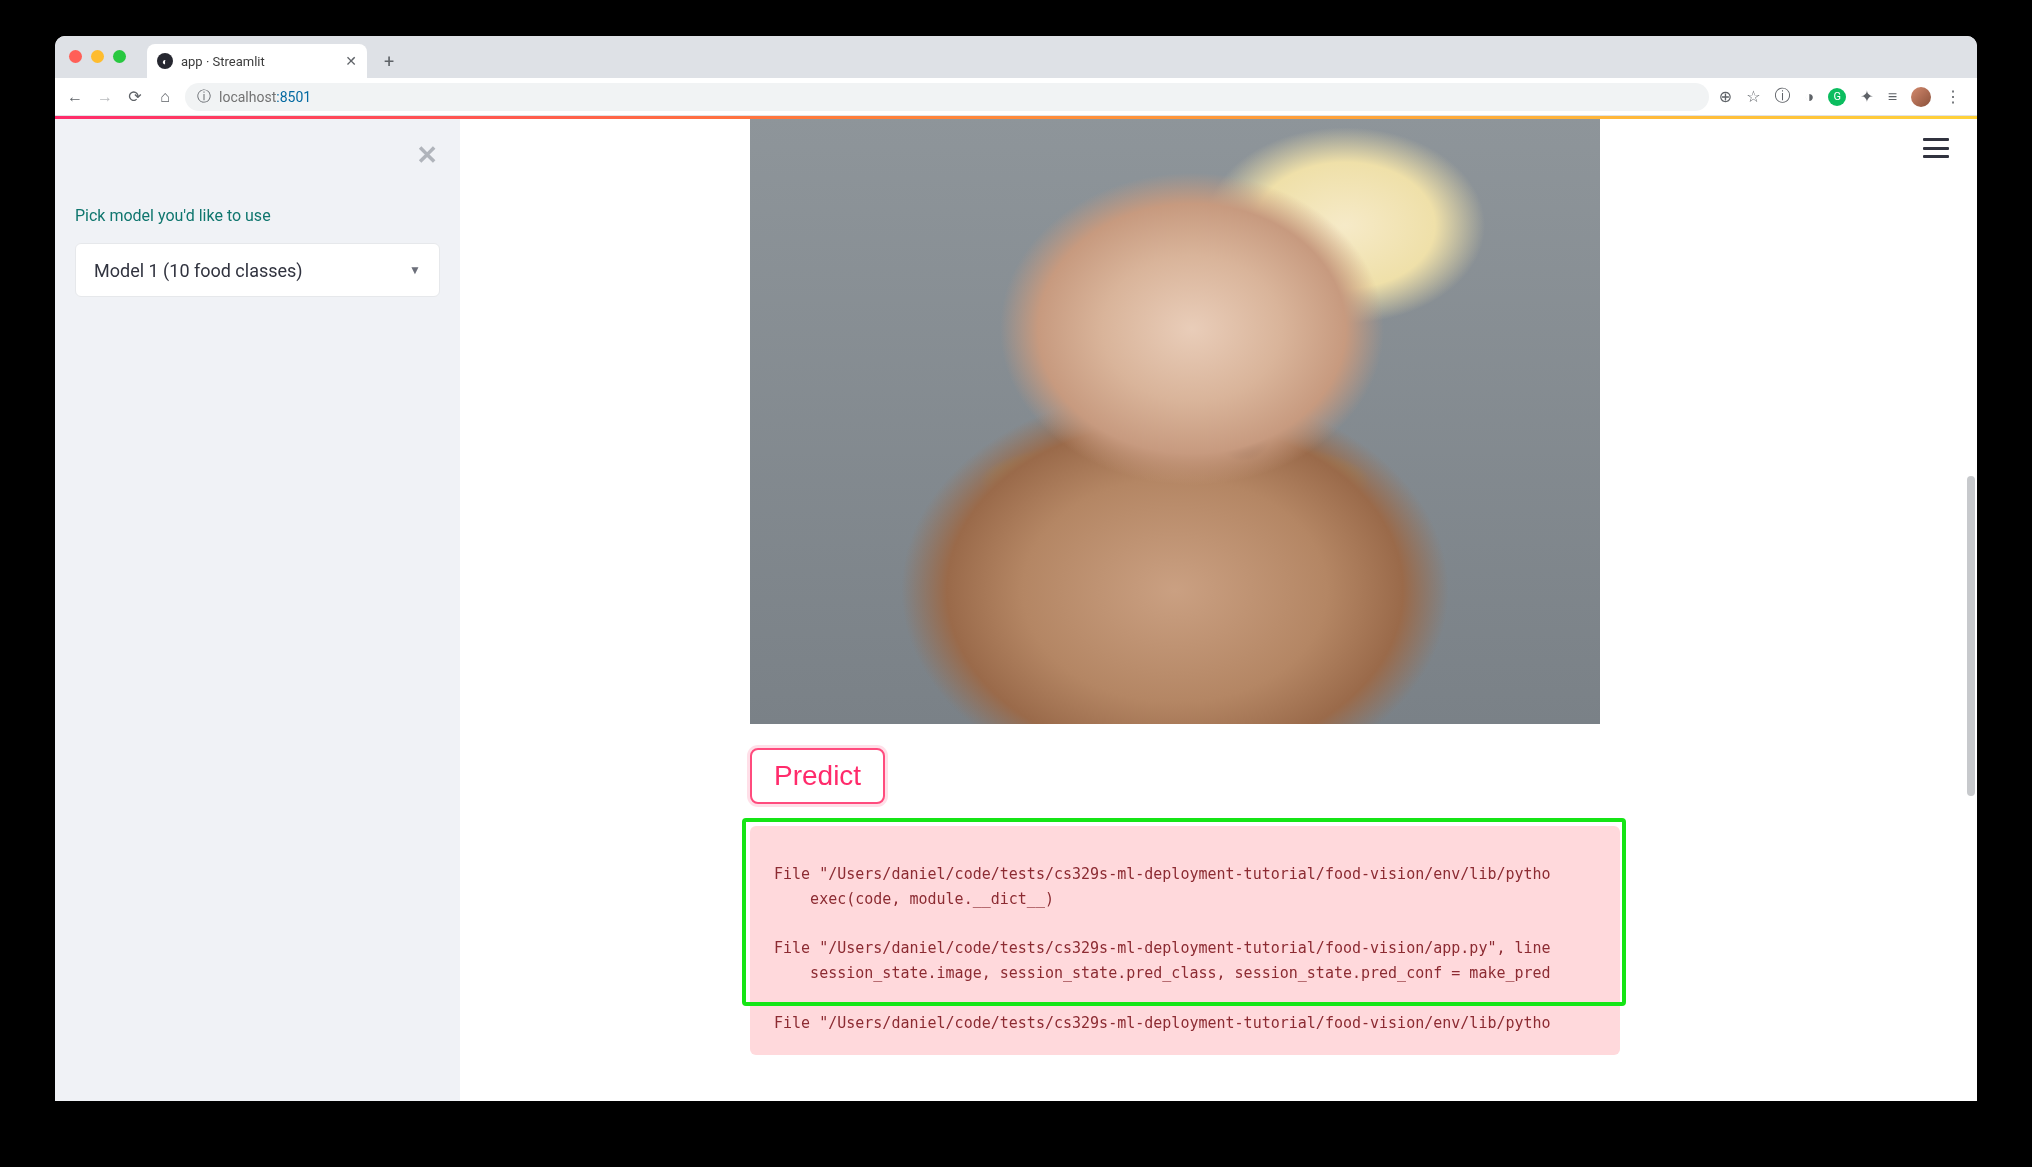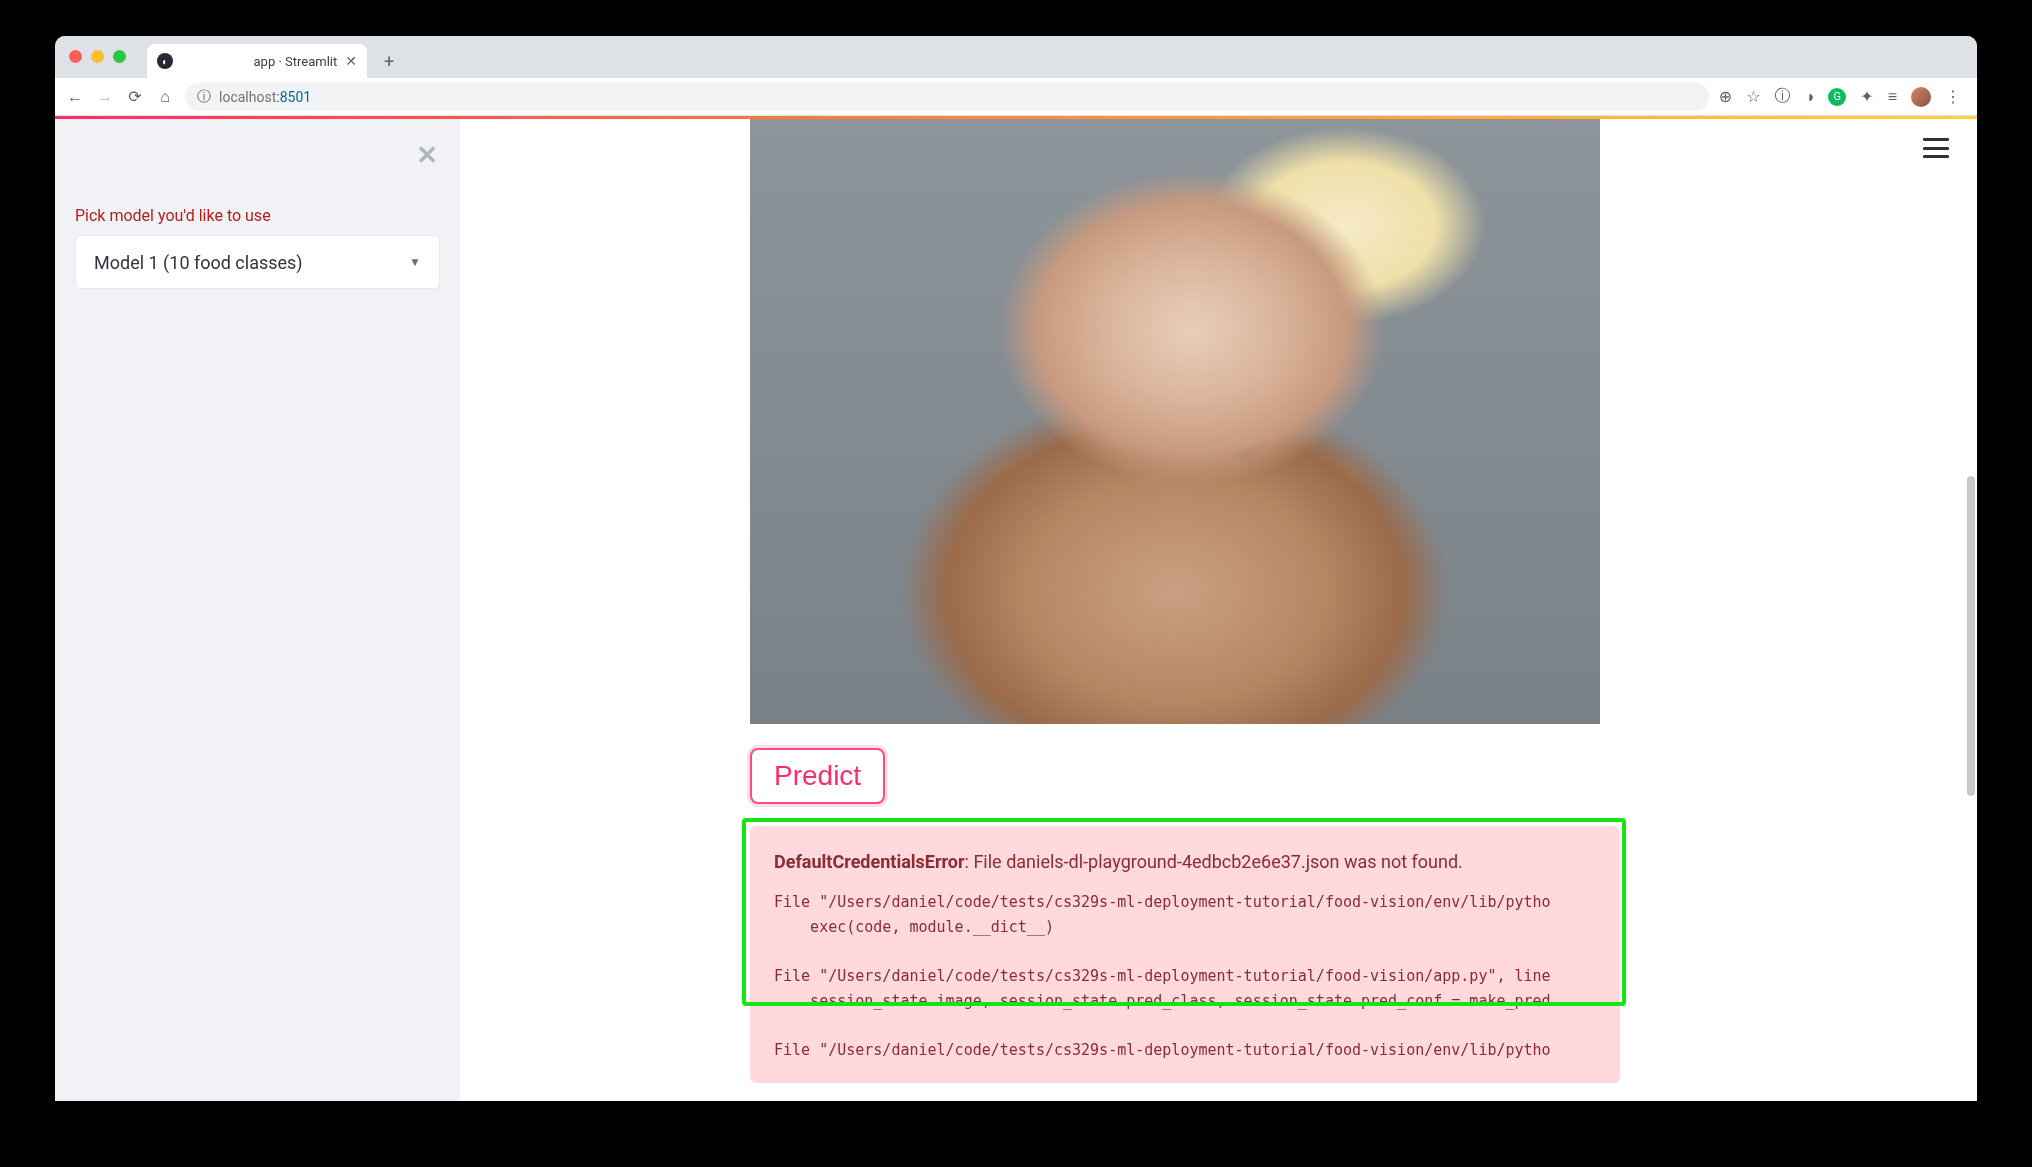--- a/index.html
+++ b/index.html
@@ -54,21 +54,21 @@
     padding: 0 10px;
     gap: 8px;
     font-size: 13px;
     color: #3c3c3c;
   }
   .tab .favicon {
     width: 16px; height: 16px; background:#262730; border-radius:50%;
     display:flex; align-items:center; justify-content:center;
     color:#fff; font-size:10px;
   }
-  .tab-title { flex:1; white-space:nowrap; overflow:hidden; text-overflow:ellipsis;text-align:right; }
+  .tab-title { flex:1; white-space:nowrap; overflow:hidden; text-overflow:ellipsis; }
   .tab-close { color:#5f6368; font-size:14px; cursor:pointer; }
   .newtab { width:28px; height:28px; display:flex; align-items:center; justify-content:center; color:#5f6368; font-size:18px; margin-left:8px; margin-bottom:3px; cursor:pointer; }
   .toolbar {
     height: 38px;
     background: #fff;
     border-bottom: 1px solid #e1e3e6;
     display:flex;
     align-items:center;
     padding: 0 10px;
     gap: 10px;
@@ -114,21 +114,21 @@
   }
   .sidebar-close {
     position:absolute;
     top: 24px;
     right: 22px;
     color:#b0b4bb;
     font-size:26px;
     font-weight:bold;
     cursor:pointer;
   }
-  .label { font-size:16px; color:#b91c1c; margin-bottom:10px;}
+  .label { font-size:16px; color:#0f766e; margin-bottom:18px;}
   .select {
     background:#fff;
     border:1px solid #e6e8eb;
     border-radius:6px;
     height:54px;
     display:flex;
     align-items:center;
     justify-content:space-between;
     padding:0 18px;
     font-size:18px;
@@ -287,23 +287,20 @@
 
       <div class="content">
         <div class="uploaded-img"></div>
 
         <button class="predict-btn">
           <span>Predict</span>
         </button>
 
         <div class="error-box">
           <div class="highlight-frame"></div>
-          <div>
-            <span class="error-strong">DefaultCredentialsError</span><span>: File daniels-dl-playground-4edbcb2e6e37.json was not found.</span>
-          </div>
           <div class="tb"><span>File "/Users/daniel/code/tests/cs329s-ml-deployment-tutorial/food-vision/env/lib/pytho</span>
 <span>    exec(code, module.__dict__)</span>
 
 <span>File "/Users/daniel/code/tests/cs329s-ml-deployment-tutorial/food-vision/app.py", line</span>
 <span>    session_state.image, session_state.pred_class, session_state.pred_conf = make_pred</span>
 
 <span>File "/Users/daniel/code/tests/cs329s-ml-deployment-tutorial/food-vision/env/lib/pytho</span></div>
         </div>
       </div>
 

